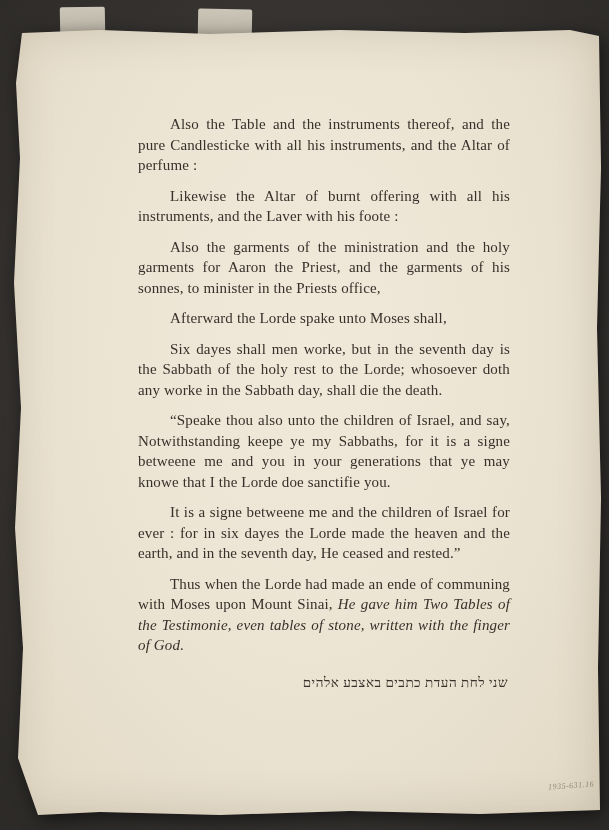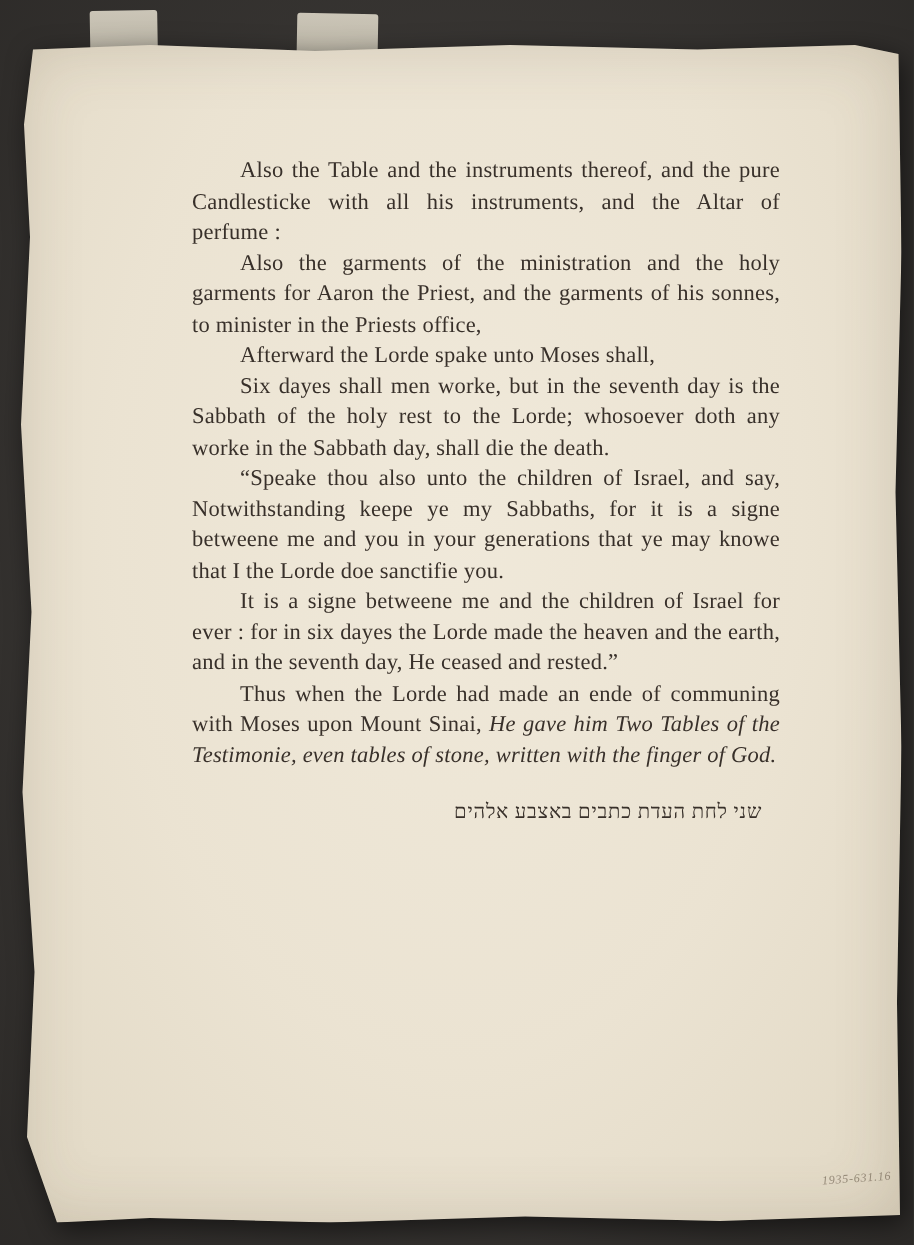--- a/index.html
+++ b/index.html
@@ -39,21 +39,21 @@
       8px 730px, 13px 620px, 5px 500px, 11px 380px, 4px 255px, 10px 130px, 6px 55px
     );
   }
   .text-block{
     position:absolute;top:76px;left:118px;width:392px;
     color:#38302a;
     font-size:15px;line-height:20.5px;
     text-align:justify;
     letter-spacing:0.15px;
   }
-  .par{margin:0;text-indent:32px;}
+  .par{margin:10px;text-indent:32px;}
   .it{font-style:italic;}
   .hebrew{
     margin-top:17px;
     text-align:right;
     padding-right:12px;
     font-family:Liberation Serif, serif;
     font-size:13.5px;
     letter-spacing:0.5px;
     color:#38302a;
   }
@@ -70,20 +70,21 @@
 <body>
 
 <div class="scene">
   <div class="tape tape-a"></div>
   <div class="tape tape-b"></div>
   <div class="paper-wrap">
     <div class="paper">
       <div class="text-block">
 
         <p class="par"><span>Also the Table and the instruments thereof, and the pure Candlesticke with all his instruments, and the Altar of perfume&nbsp;:</span></p>
+          <p class="par"><span>Likewise the Altar of burnt offering with all his instruments, and the Laver with his foote&nbsp;:</span></p>
           <p class="par"><span>Also the garments of the ministration and the holy garments for Aaron the Priest, and the garments of his sonnes, to minister in the Priests office,</span></p>
           <p class="par"><span>Afterward the Lorde spake unto Moses shall,</span></p>
           <p class="par"><span>Six dayes shall men worke, but in the seventh day is the Sabbath of the holy rest to the Lorde; whosoever doth any worke in the Sabbath day, shall die the death.</span></p>
           <p class="par"><span>“Speake thou also unto the children of Israel, and say, Notwithstanding keepe ye my Sabbaths, for it is a signe betweene me and you in your generations that ye may knowe that I the Lorde doe sanctifie you.</span></p>
           <p class="par"><span>It is a signe betweene me and the children of Israel for ever&nbsp;: for in six dayes the Lorde made the heaven and the earth, and in the seventh day, He ceased and rested.”</span></p>
           <p class="par"><span>Thus when the Lorde had made an ende of communing with Moses upon Mount Sinai, </span><span class="it">He gave him Two Tables of the Testimonie, even tables of stone, written with the finger of God.</span></p>
           <div class="hebrew" dir="rtl">שני לחת העדת כתבים באצבע אלהים</div>
       </div>
       <div class="pencil">1935-631.16</div>
     </div>

